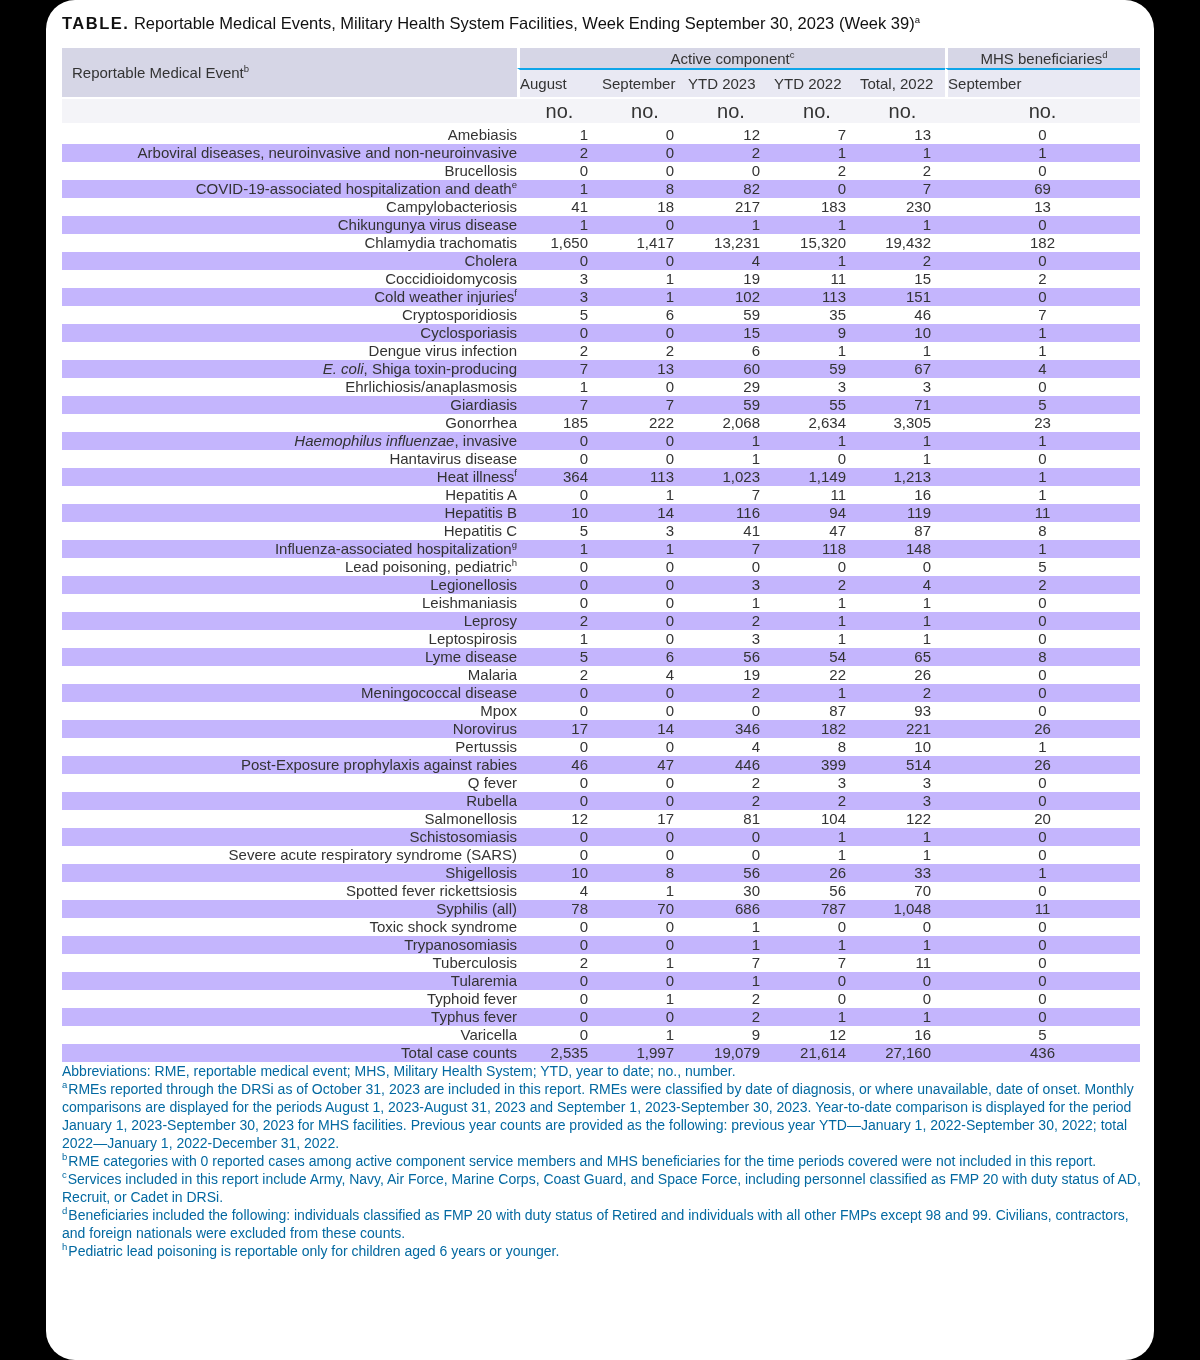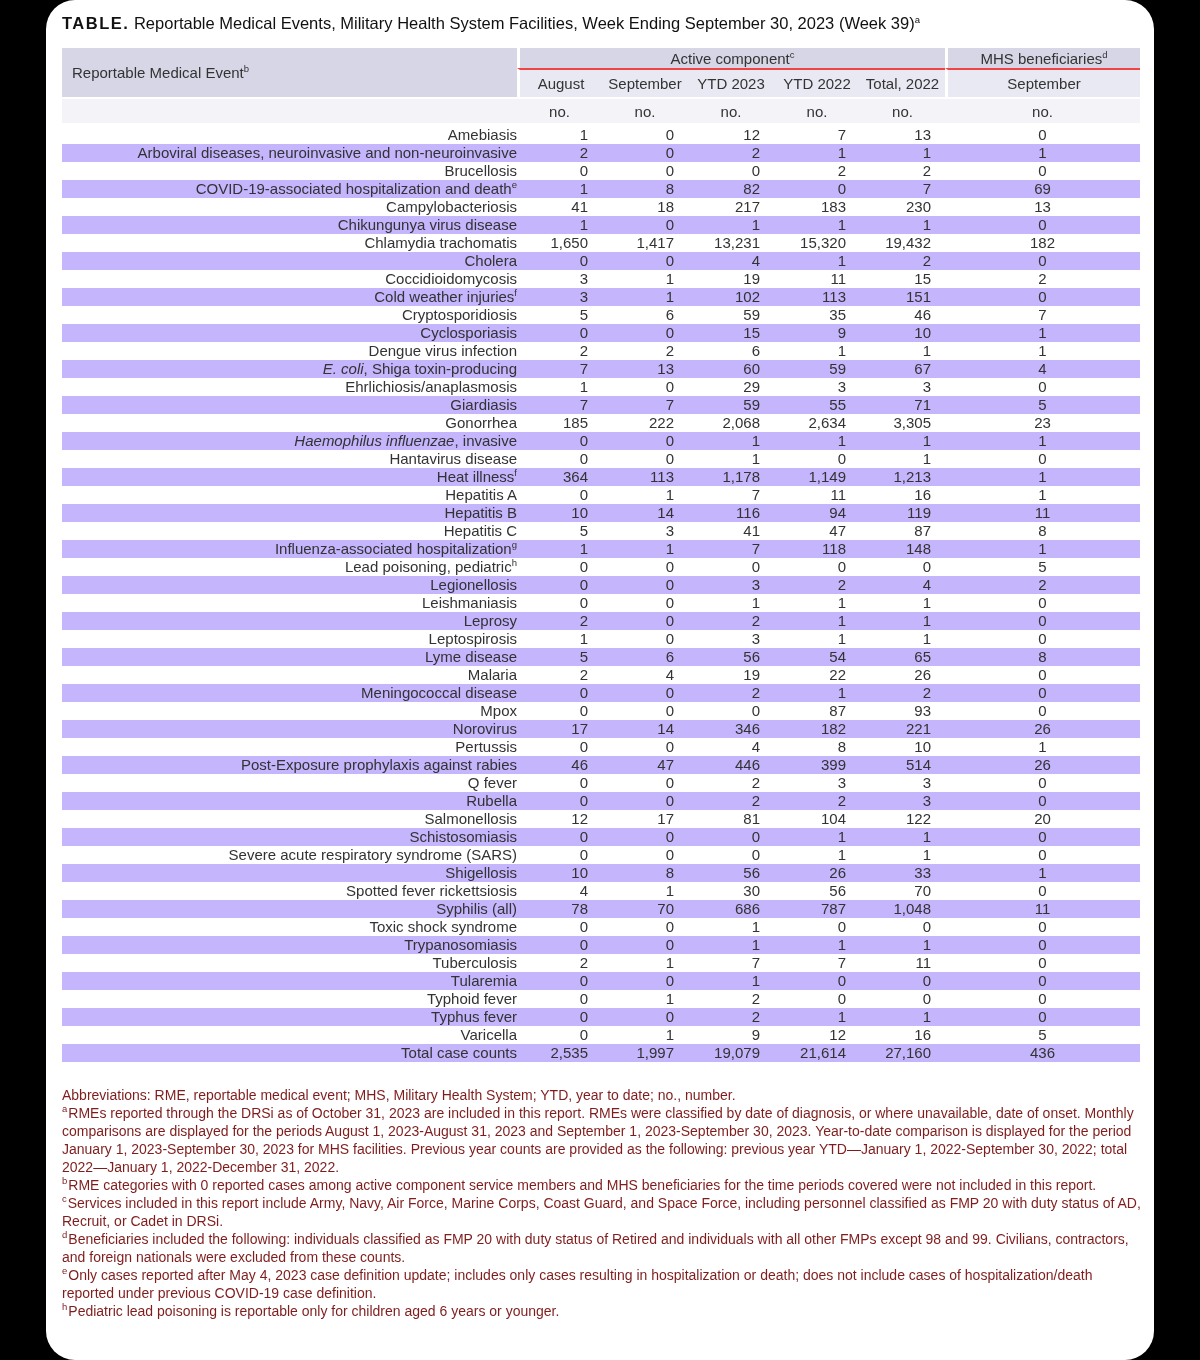--- a/index.html
+++ b/index.html
@@ -28,37 +28,37 @@
   table.rme {
     border-collapse:separate; border-spacing:0;
     table-layout:fixed; width:1078px;
     font-size:15px; color:#333;
   }
   th { font-weight:normal; color:#333; padding:0; }
   .h-dark  { background:#d6d6e6; }
   .h-light { background:#e9e9f3; }
   th.row-header { text-align:left; padding-left:10px; vertical-align:middle; font-size:15px; }
   th.group { text-align:center; height:20px; border-left:3px solid #fff; font-size:15px; }
-  th.month { text-align:center; height:27px; border-top:2px solid #ef4444; font-size:15px; }
+  th.month { text-align:left; height:27px; border-top:2px solid #0ea5e9; font-size:15px; }
   th.gapL  { border-left:3px solid #fff; }
   th.unit  {
     background:#f4f4f8; text-align:center; height:24px;
     border-top:2px solid #fff; border-bottom:3px solid #fff;
-    font-size:15px;
+    font-size:20px;
   }
   tbody td { height:18px; line-height:18px; padding:0; white-space:nowrap; overflow:hidden; }
   td.name { text-align:right; padding-left:10px; }
   td.num  { text-align:right; padding-right:14px; }
   td.mhs  { text-align:center; }
   tr.alt  { background:#c4b5fd; }
 
   .footnotes {
-    margin-top:24px;
+    margin-top:0;
     width:1084px;
-    font-size:14px; line-height:18px; color:#7f1d1d;
+    font-size:14px; line-height:18px; color:#0369a1;
   }
   .footnotes p { margin:0; }
   .footnotes sup.fn { margin-right:1px; }
 </style>
 </head>
 <body>
 
 <div class="page">
   <div class="content">
 
@@ -267,21 +267,21 @@
             <td class="num">0</td>
             <td class="num">1</td>
             <td class="num">0</td>
             <td class="num">1</td>
             <td class="mhs">0</td>
           </tr>
           <tr class="alt">
             <td class="name">Heat illness<sup class="fn">f</sup></td>
             <td class="num">364</td>
             <td class="num">113</td>
-            <td class="num">1,178</td>
+            <td class="num">1,023</td>
             <td class="num">1,149</td>
             <td class="num">1,213</td>
             <td class="mhs">1</td>
           </tr>
           <tr>
             <td class="name">Hepatitis A</td>
             <td class="num">0</td>
             <td class="num">1</td>
             <td class="num">7</td>
             <td class="num">11</td>
@@ -569,18 +569,17 @@
           </tr>
         </tbody>
     </table>
 
     <div class="footnotes">
       <p>Abbreviations: RME, reportable medical event; MHS, Military Health System; YTD, year to date; no., number.</p>
     <p><sup class="fn">a</sup>RMEs reported through the DRSi as of October 31, 2023 are included in this report. RMEs were classified by date of diagnosis, or where unavailable, date of onset. Monthly comparisons are displayed for the periods August 1, 2023-August 31, 2023 and September 1, 2023-September 30, 2023. Year-to-date comparison is displayed for the period January 1, 2023-September 30, 2023 for MHS facilities. Previous year counts are provided as the following: previous year YTD—January 1, 2022-September 30, 2022; total 2022—January 1, 2022-December 31, 2022.</p>
         <p><sup class="fn">b</sup>RME categories with 0 reported cases among active component service members and MHS beneficiaries for the time periods covered were not included in this report.</p>
         <p><sup class="fn">c</sup>Services included in this report include Army, Navy, Air Force, Marine Corps, Coast Guard, and Space Force, including personnel classified as FMP 20 with duty status of AD, Recruit, or Cadet in DRSi.</p>
         <p><sup class="fn">d</sup>Beneficiaries included the following: individuals classified as FMP 20 with duty status of Retired and individuals with all other FMPs except 98 and 99. Civilians, contractors, and foreign nationals were excluded from these counts.</p>
-        <p><sup class="fn">e</sup>Only cases reported after May 4, 2023 case definition update; includes only cases resulting in hospitalization or death; does not include cases of hospitalization/death reported under previous COVID-19 case definition.</p>
         <p><sup class="fn">h</sup>Pediatric lead poisoning is reportable only for children aged 6 years or younger.</p>
       </div>
 
   </div>
 </div>
 
 </body></html>

